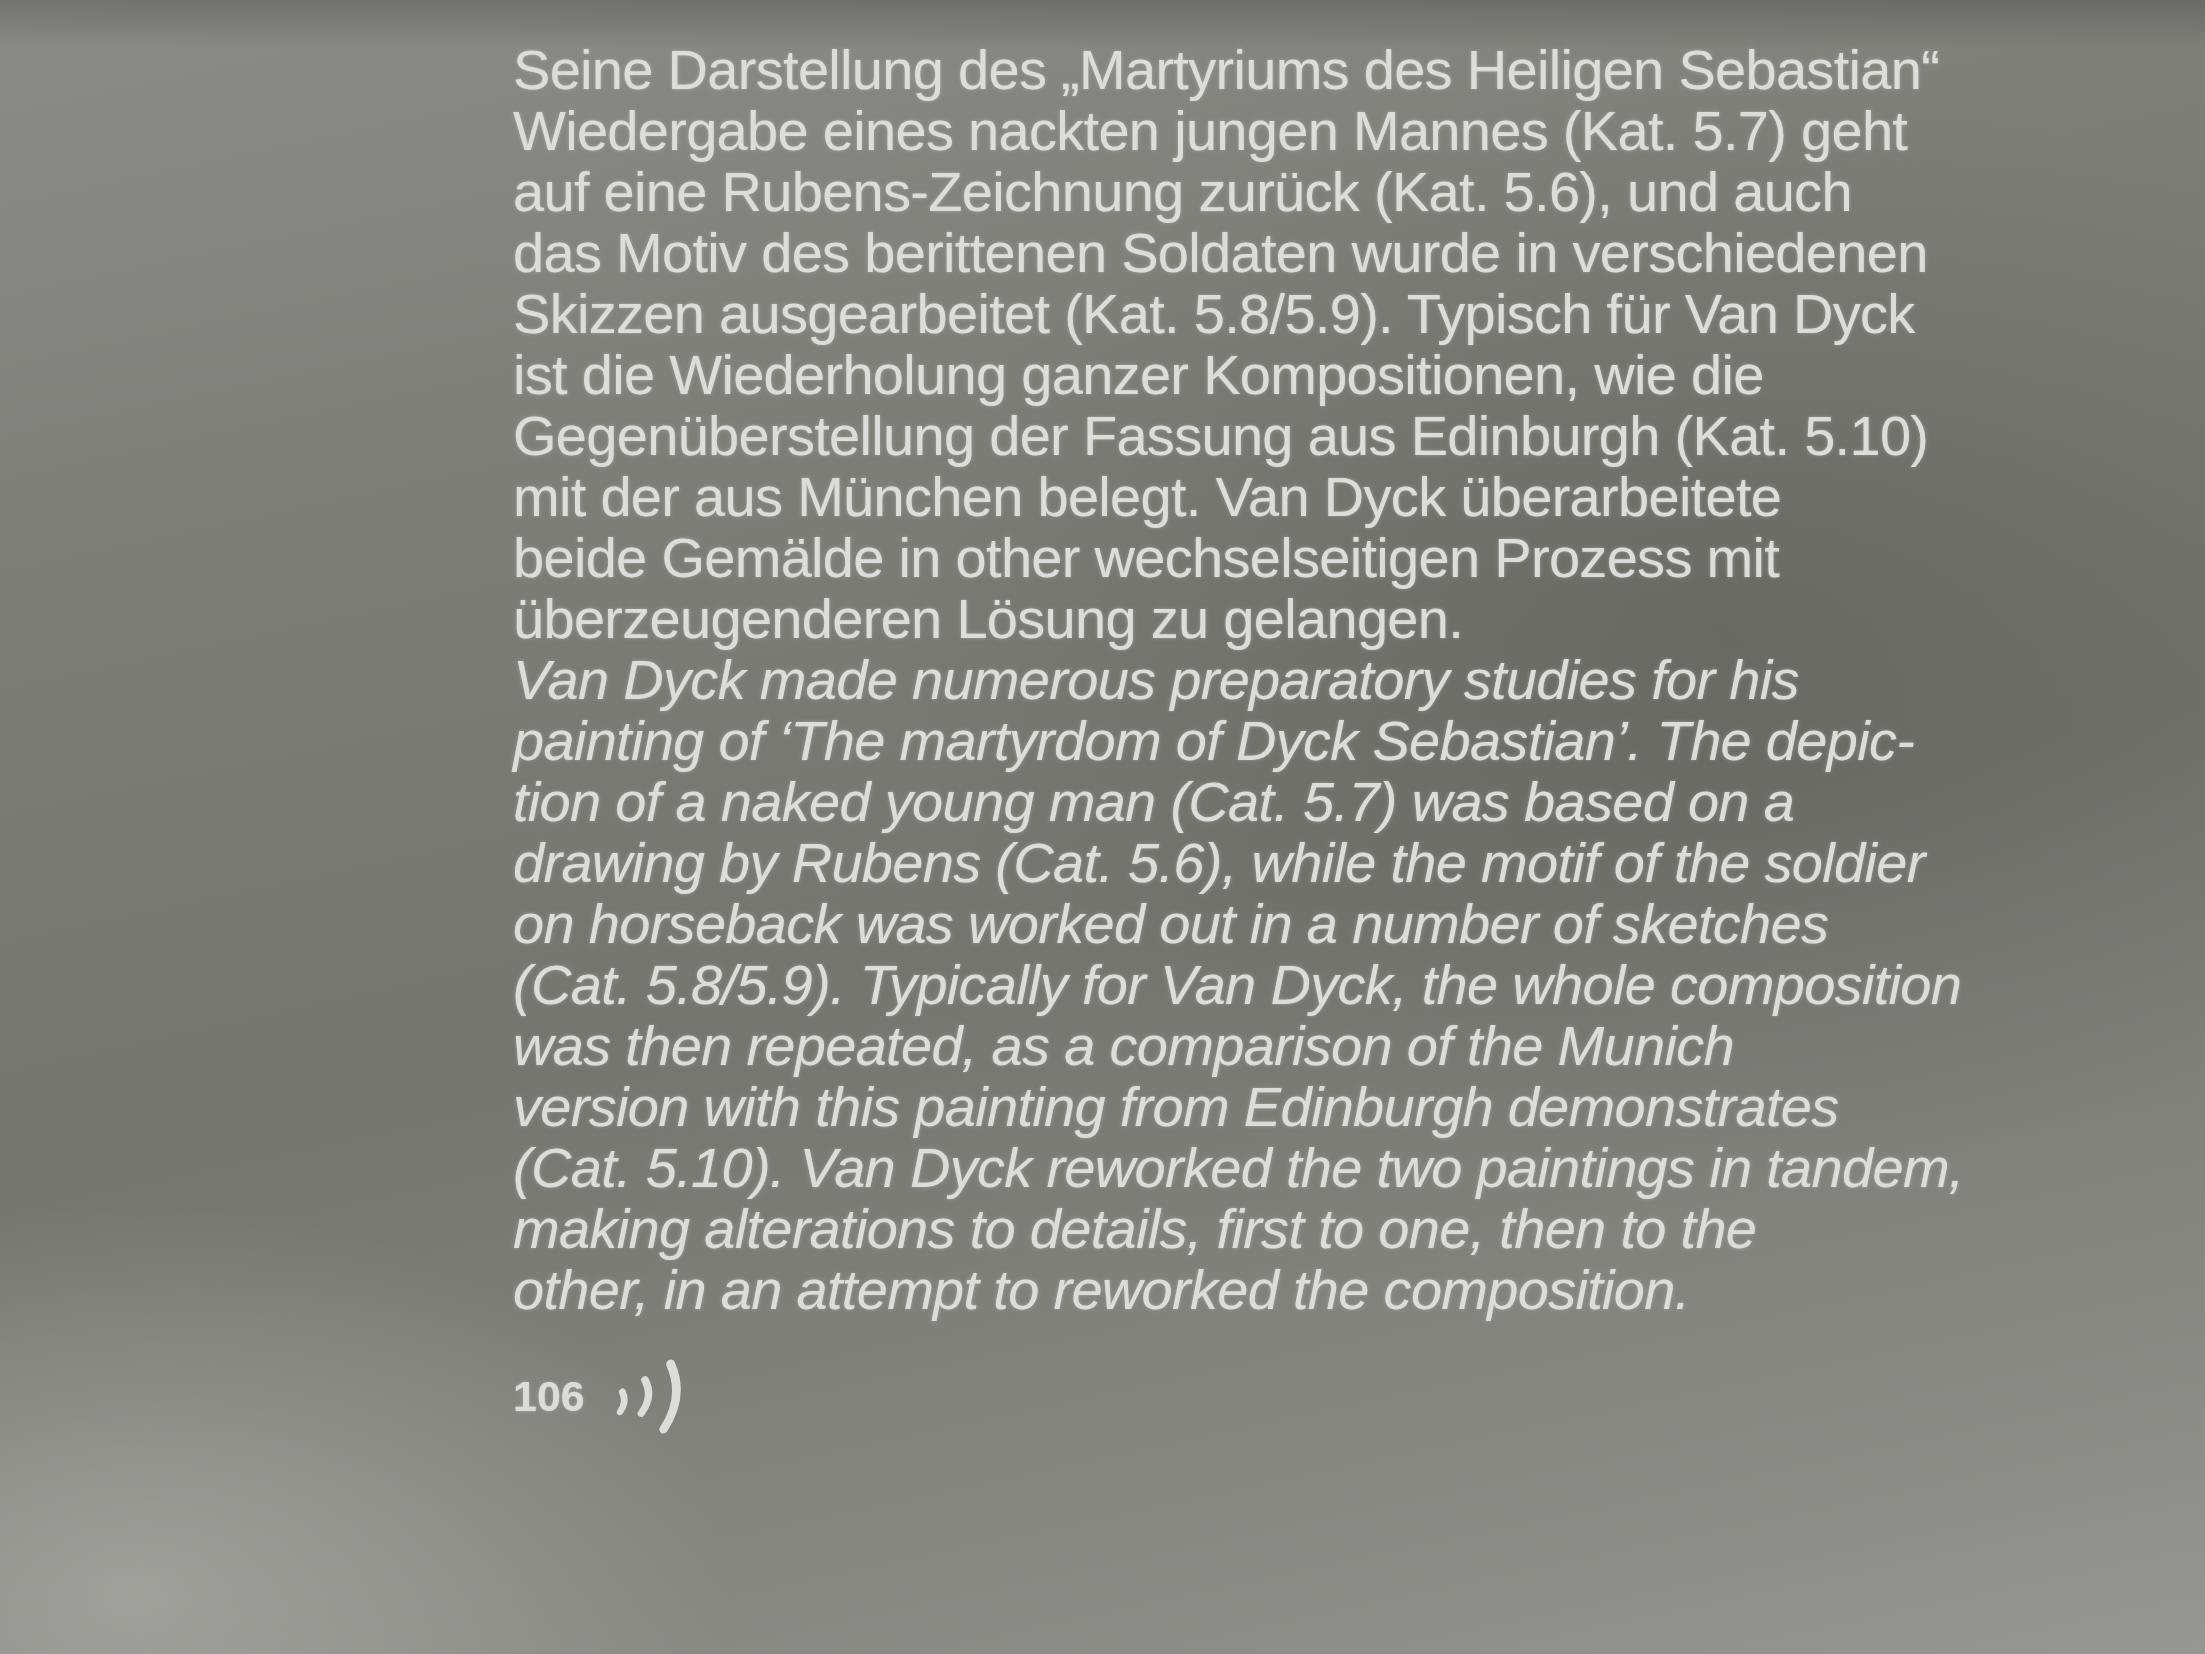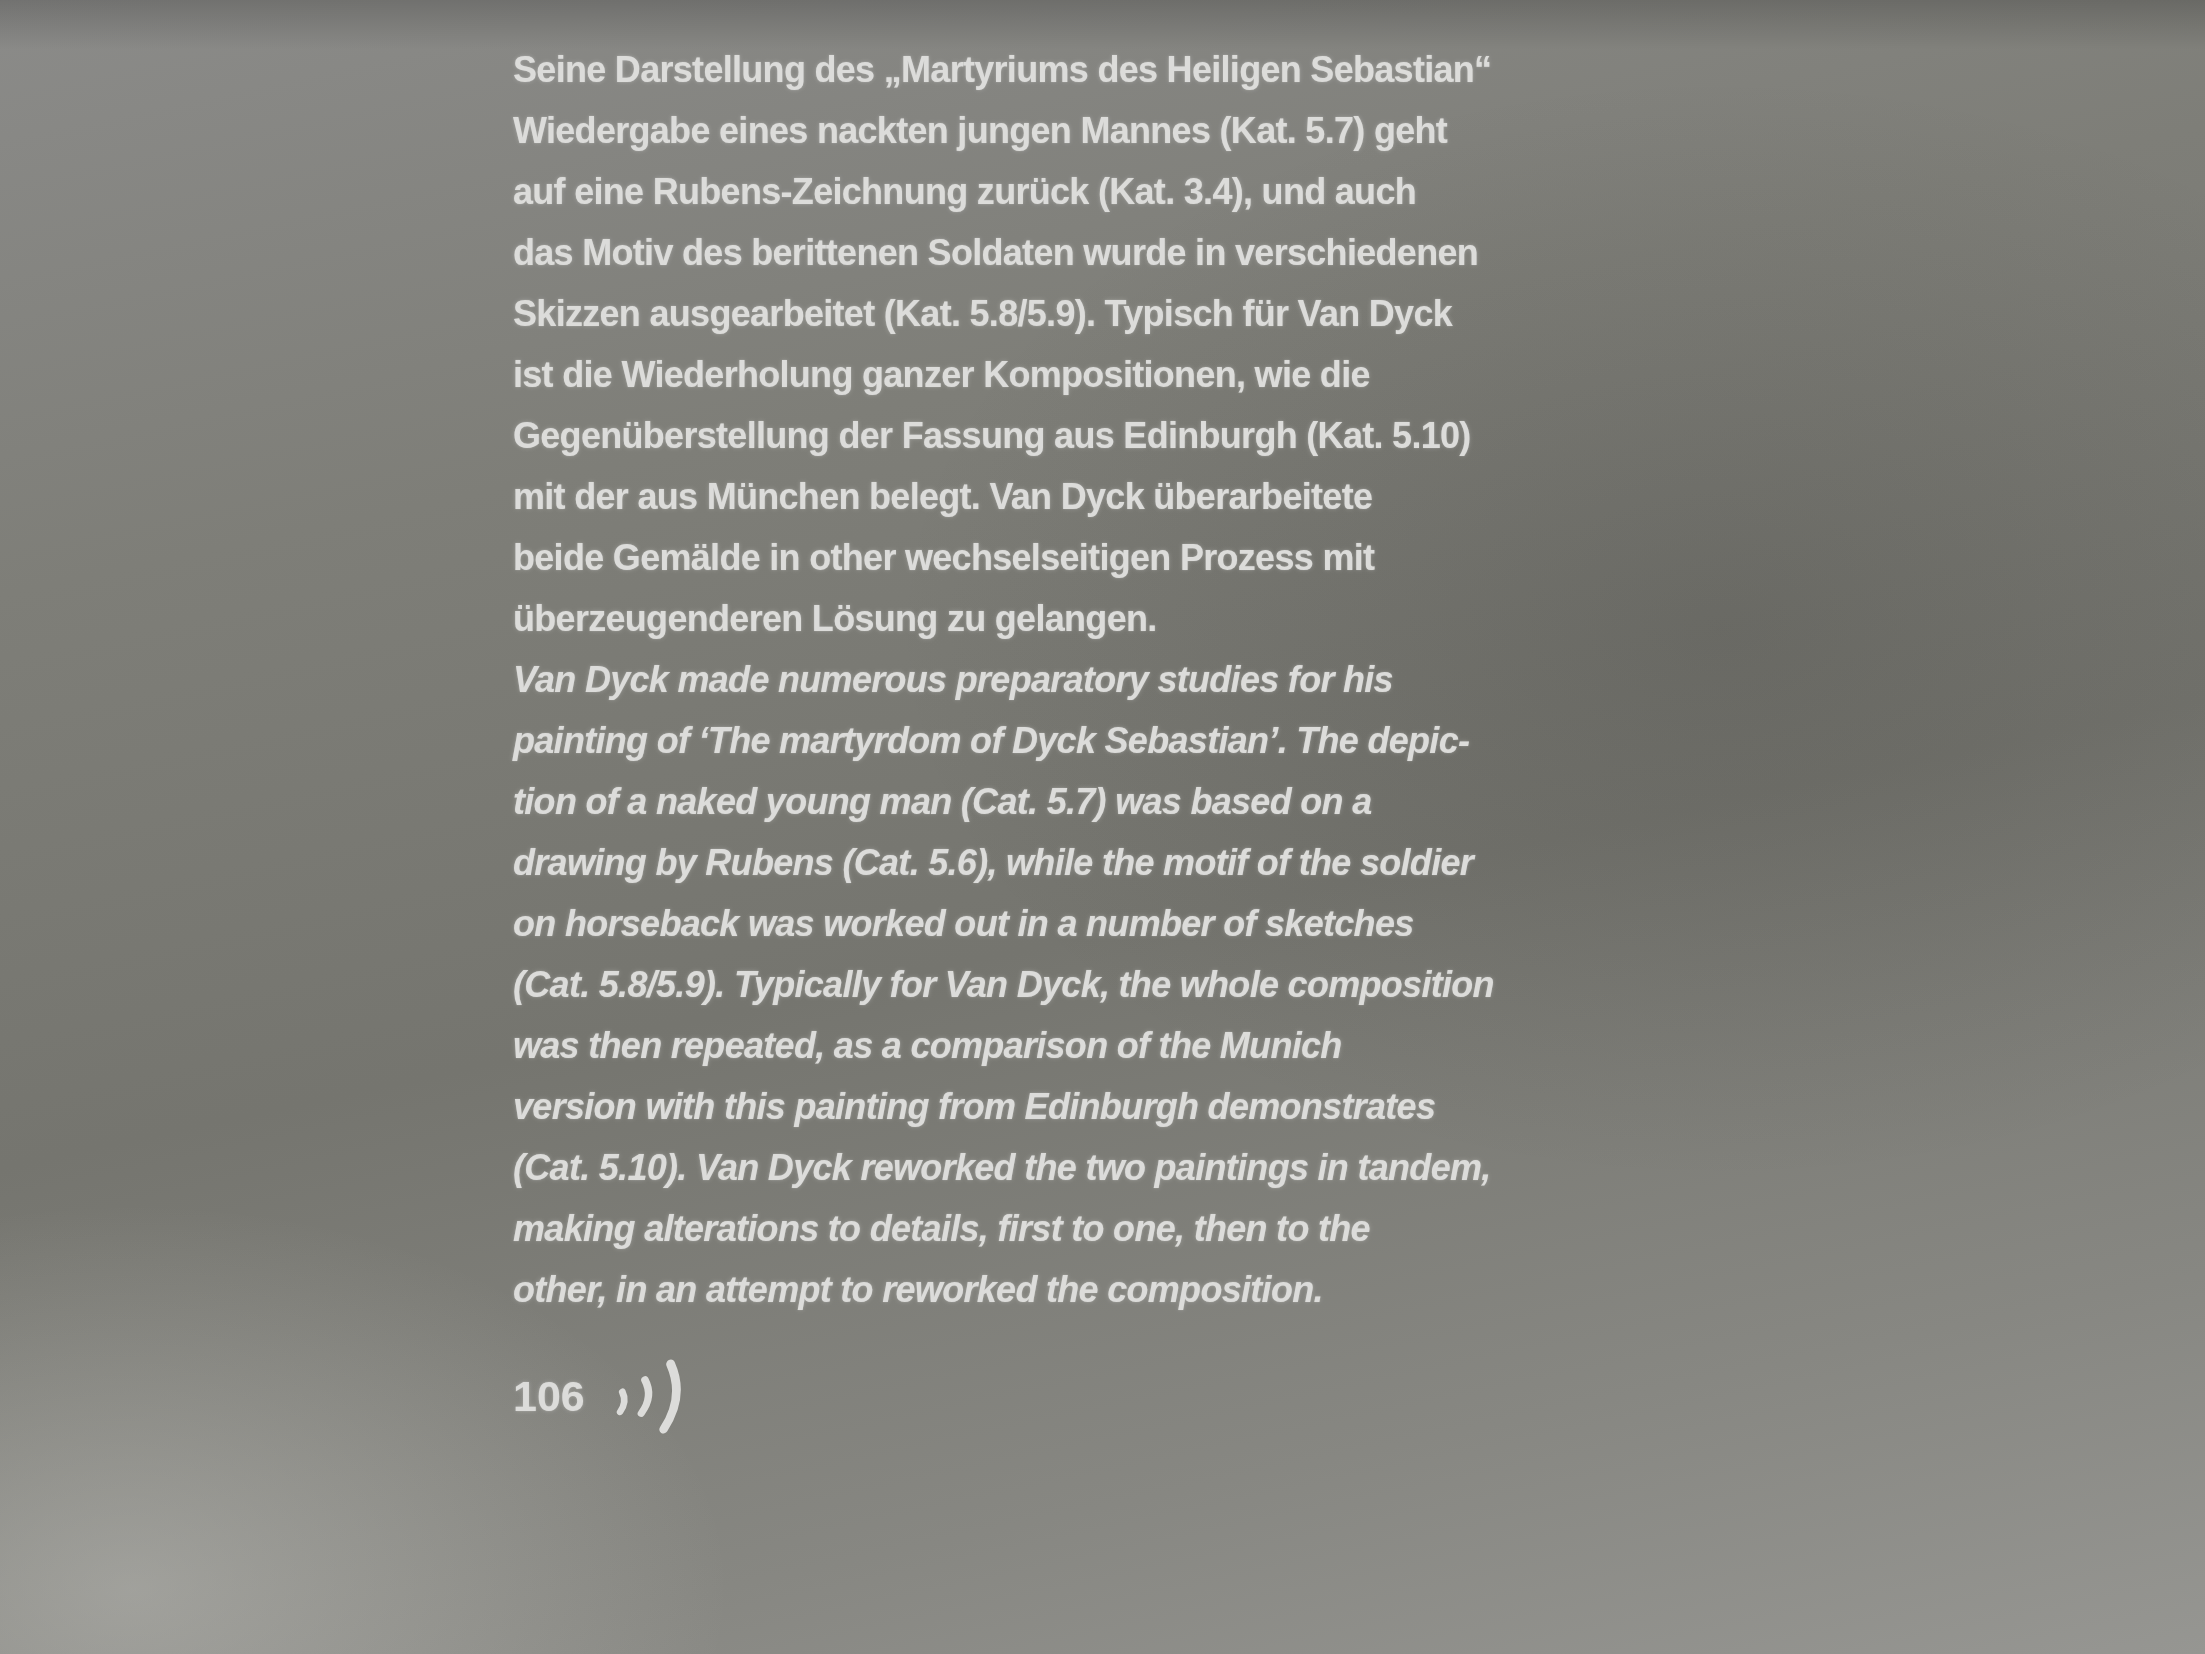--- a/index.html
+++ b/index.html
@@ -16,22 +16,22 @@
       linear-gradient(180deg, rgba(0,0,0,0.18) 0%, rgba(0,0,0,0) 3%),
       linear-gradient(168deg, #8b8b89 0%, #7e7e78 28%, #75756f 55%, #878782 82%, #969692 100%);
   }
   .text-col{
     position:absolute;left:513px;top:39px;width:1253px;
     color:#dcdcda;
     filter:blur(0.4px);
     text-shadow:0 0 5px rgba(255,255,255,0.22), 0 0 1.4px rgba(255,255,255,0.28);
   }
   .para .line{
-    font-size:36px;line-height:61px;letter-spacing:-0.7px;
-    white-space:nowrap;font-weight:bold;
+    font-size:56px;line-height:61px;letter-spacing:-0.7px;
+    white-space:nowrap;font-weight:normal;
   }
   .para.en .line{font-style:italic;}
   .para.en{}
   .audio-row{margin-top:30px;display:flex;align-items:center;text-align:right;}
   .audio-row .num{
     font-size:43px;font-weight:bold;letter-spacing:0;line-height:61px;
   }
   .waves{margin-left:24px;width:80px;height:93px;}
   .waves path{
     fill:none;stroke:#dcdcda;stroke-linecap:round;
@@ -42,21 +42,21 @@
 </style>
 </head>
 <body>
 
 <div class="wall">
   <div class="text-col">
 
     <div class="para de">
       <div class="line">Seine Darstellung des „Martyriums des Heiligen Sebastian“</div>
       <div class="line">Wiedergabe eines nackten jungen Mannes (Kat. 5.7) geht</div>
-      <div class="line">auf eine Rubens-Zeichnung zurück (Kat. 3.4), und auch</div>
+      <div class="line">auf eine Rubens-Zeichnung zurück (Kat. 5.6), und auch</div>
       <div class="line">das Motiv des berittenen Soldaten wurde in verschiedenen</div>
       <div class="line">Skizzen ausgearbeitet (Kat. 5.8/5.9). Typisch für Van Dyck</div>
       <div class="line">ist die Wiederholung ganzer Kompositionen, wie die</div>
       <div class="line">Gegenüberstellung der Fassung aus Edinburgh (Kat. 5.10)</div>
       <div class="line">mit der aus München belegt. Van Dyck überarbeitete</div>
       <div class="line">beide Gemälde in other wechselseitigen Prozess mit</div>
       <div class="line">überzeugenderen Lösung zu gelangen.</div>
     </div>
 
     <div class="para en">

